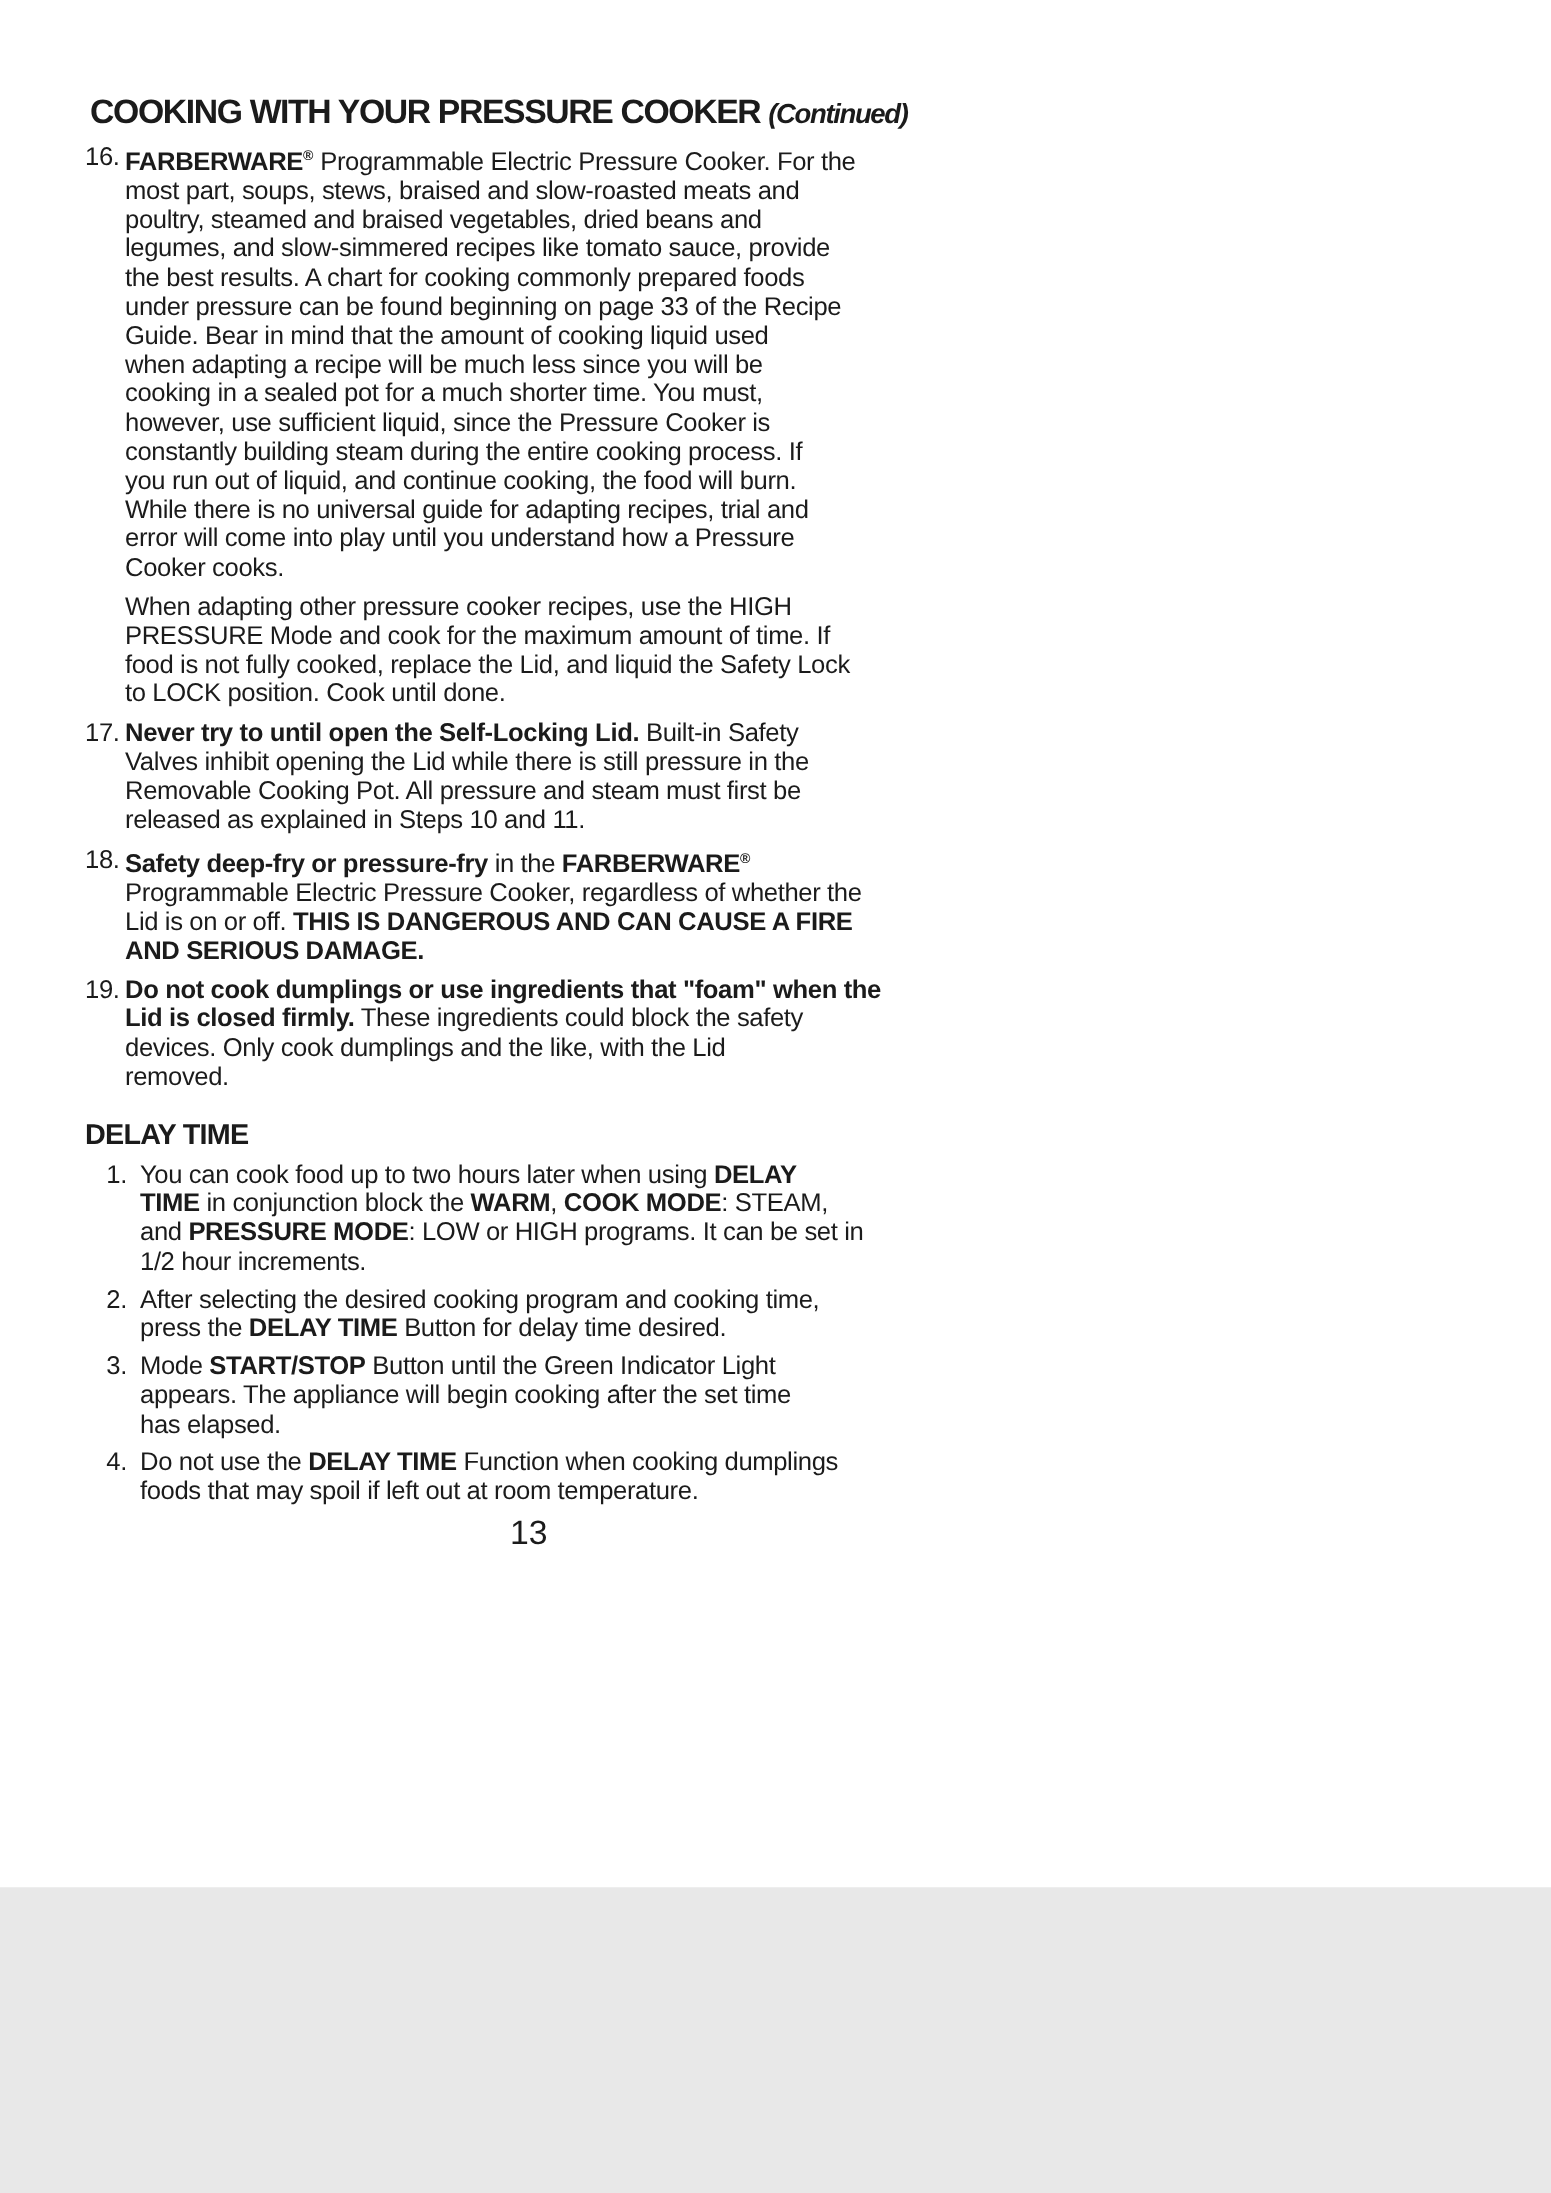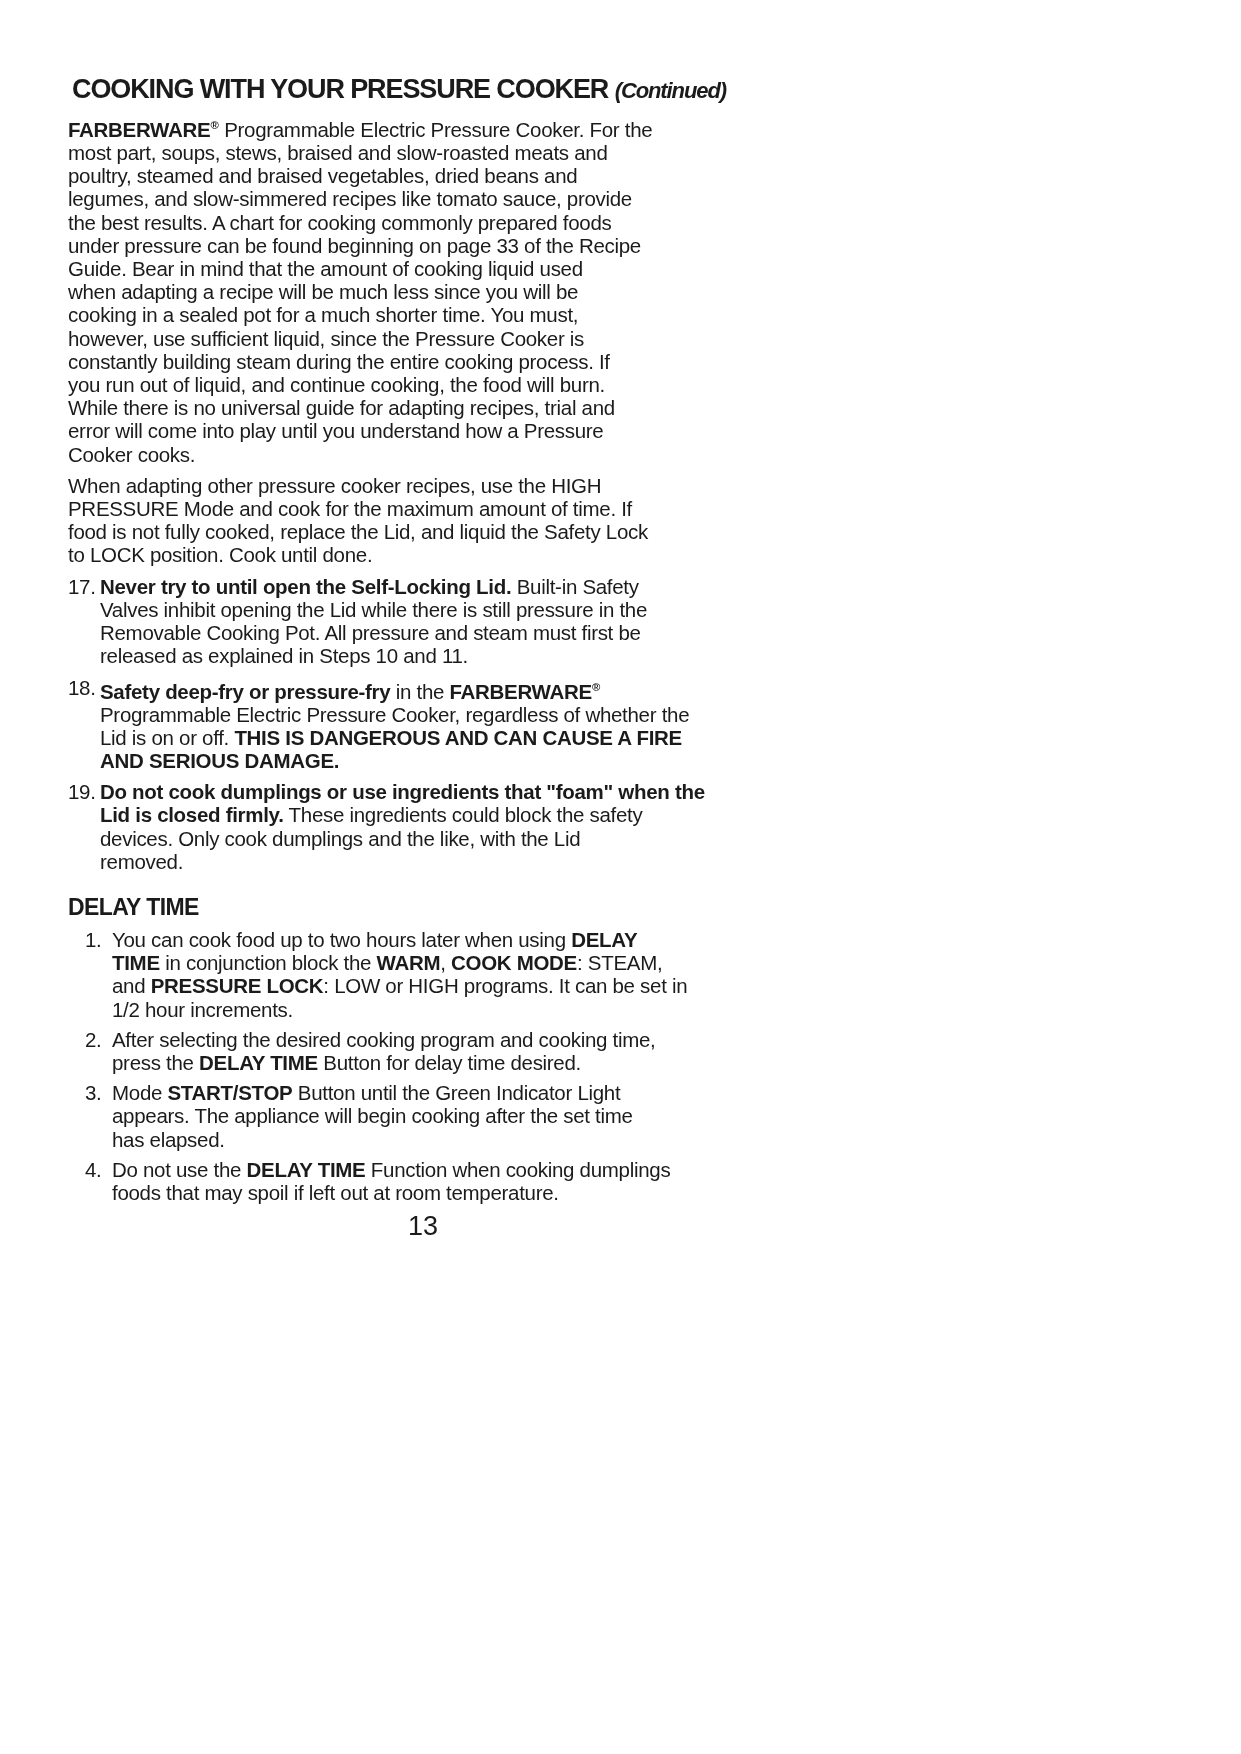--- a/index.html
+++ b/index.html
@@ -1,19 +1,19 @@
 <!DOCTYPE html>
 <html><head>
 <meta charset="utf-8">
 <style>
   html, body { margin: 0; padding: 0; background: #e8e8e8; }
   .sheet {
     position: relative;
     width: 1241px;
-    height: 1754px;
+    height: 1510px;
     margin: 0 auto;
     background: #ffffff;
     color: #1b1b1b;
     font-family: "Liberation Sans", sans-serif;
     overflow: hidden;
   }
   .content {
     position: absolute;
     top: 74px;
     left: 68px;
@@ -63,20 +63,21 @@
 <body>
 
 <div class="sheet">
   <div class="content">
 
     <h1 class="title"><span class="b">COOKING WITH YOUR PRESSURE COOKER </span><span class="b i small">(Continued)</span></h1>
 
     <div class="list body-text">
 
       <div class="item">
+        <span class="num">16.</span>
         <div class="itembody">
           <p class="para"><span class="b">FARBERWARE</span><span class="b sup">®</span><span> Programmable Electric Pressure Cooker. For the
 most part, soups, stews, braised and slow-roasted meats and
 poultry, steamed and braised vegetables, dried beans and
 legumes, and slow-simmered recipes like tomato sauce, provide
 the best results. A chart for cooking commonly prepared foods
 under pressure can be found beginning on page 33 of the Recipe
 Guide. Bear in mind that the amount of cooking liquid used
 when adapting a recipe will be much less since you will be
 cooking in a sealed pot for a much shorter time. You must,
@@ -127,21 +128,21 @@
 
     <h2 class="section-heading">DELAY TIME</h2>
 
     <div class="list delay-list body-text">
 
       <div class="item">
         <span class="num">1.</span>
         <div class="itembody">
           <p class="para"><span>You can cook food up to two hours later when using </span><span class="b">DELAY
 TIME</span><span> in conjunction block the </span><span class="b">WARM</span><span>, </span><span class="b">COOK MODE</span><span>: STEAM,
-and </span><span class="b">PRESSURE LOCK</span><span>: LOW or HIGH programs. It can be set in
+and </span><span class="b">PRESSURE MODE</span><span>: LOW or HIGH programs. It can be set in
 1/2 hour increments.</span></p>
         </div>
       </div>
 
       <div class="item">
         <span class="num">2.</span>
         <div class="itembody">
           <p class="para"><span>After selecting the desired cooking program and cooking time,
 press the </span><span class="b">DELAY TIME</span><span> Button for delay time desired.</span></p>
         </div>

